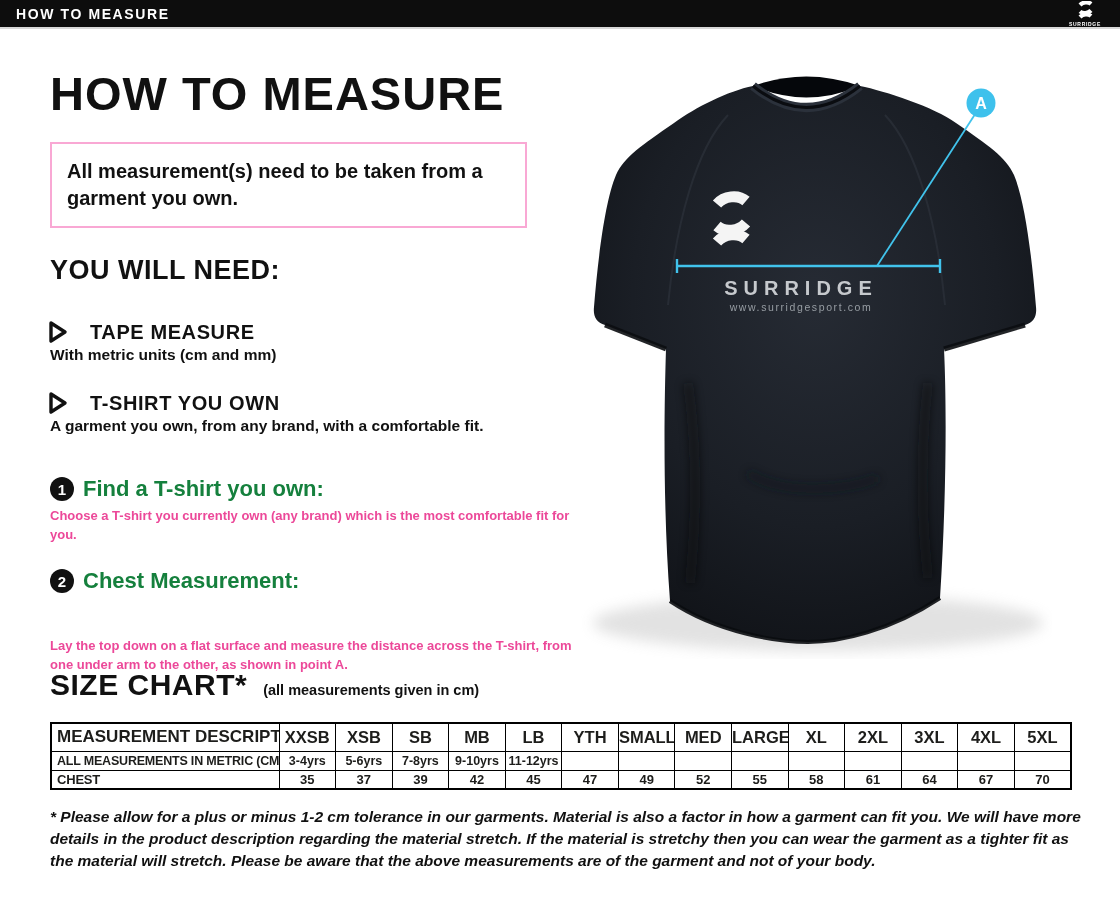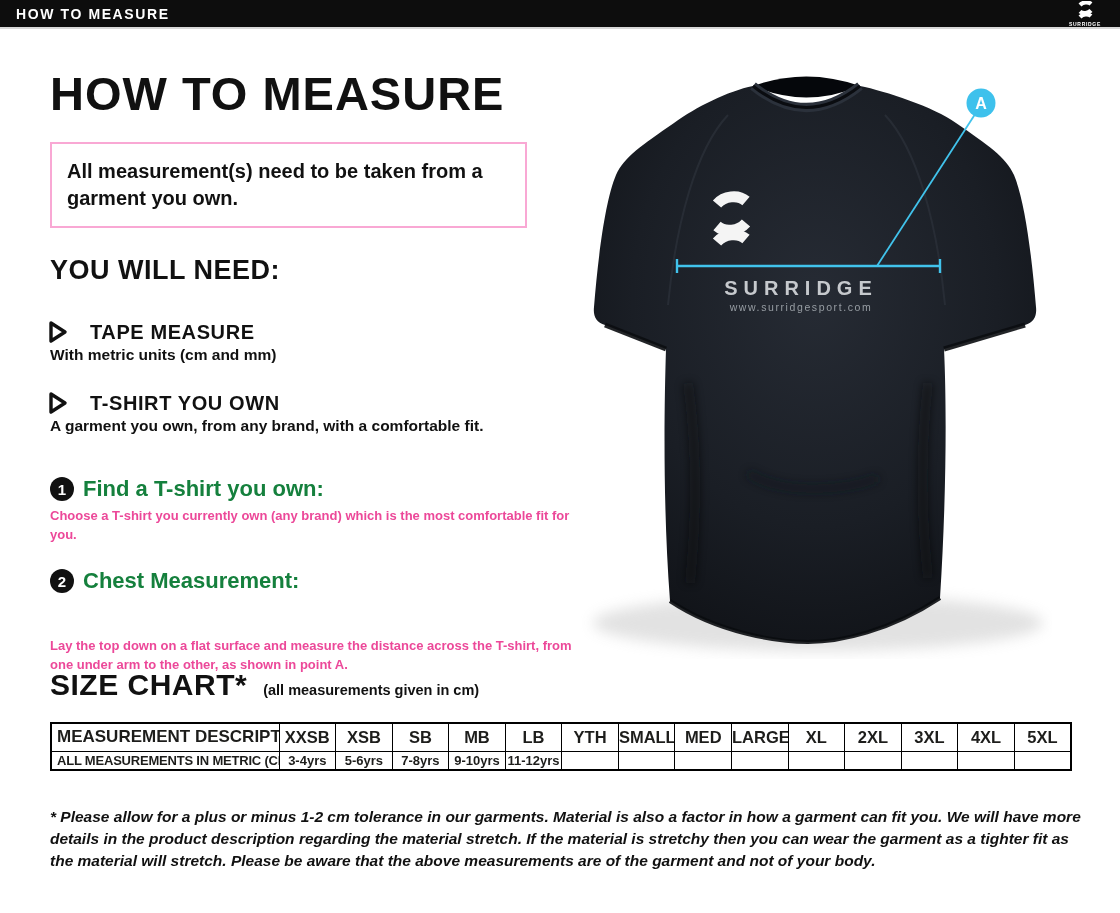--- a/index.html
+++ b/index.html
@@ -159,20 +159,37 @@
         <td></td>
         <td></td>
         <td></td>
         <td></td>
         <td></td>
         <td></td>
         <td></td>
         <td></td>
         <td></td>
       </tr>
+      <tr>
+        <td>CHEST</td>
+        <td>35</td>
+        <td>37</td>
+        <td>39</td>
+        <td>42</td>
+        <td>45</td>
+        <td>47</td>
+        <td>49</td>
+        <td>52</td>
+        <td>55</td>
+        <td>58</td>
+        <td>61</td>
+        <td>64</td>
+        <td>67</td>
+        <td>70</td>
+      </tr>
     </tbody>
 </table>
 
 <p class="footnote">* Please allow for a plus or minus 1-2 cm tolerance in our garments. Material is also a factor in how a garment can fit you. We will have more details in the product description regarding the material stretch.  If the material is stretchy then you can wear the garment as a tighter fit as the material will stretch.  Please be aware that the above measurements are of the garment and not of your body.</p>
 
 <div class="shirt-wrap">
   <svg width="474" height="606" viewBox="0 0 474 606">
     <defs>
       <radialGradient id="shirtGrad" cx="0.5" cy="0.38" r="0.75">
         <stop offset="0%" stop-color="#262b34"></stop>

